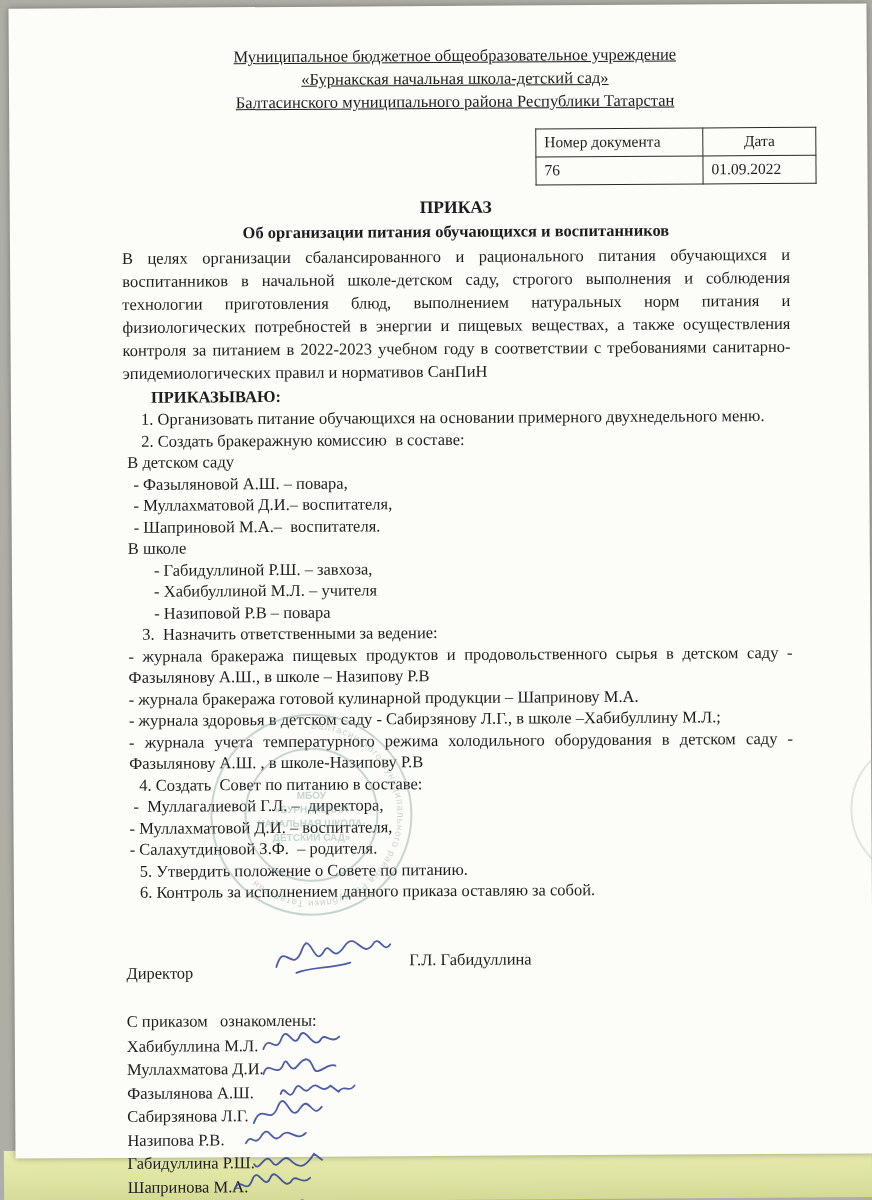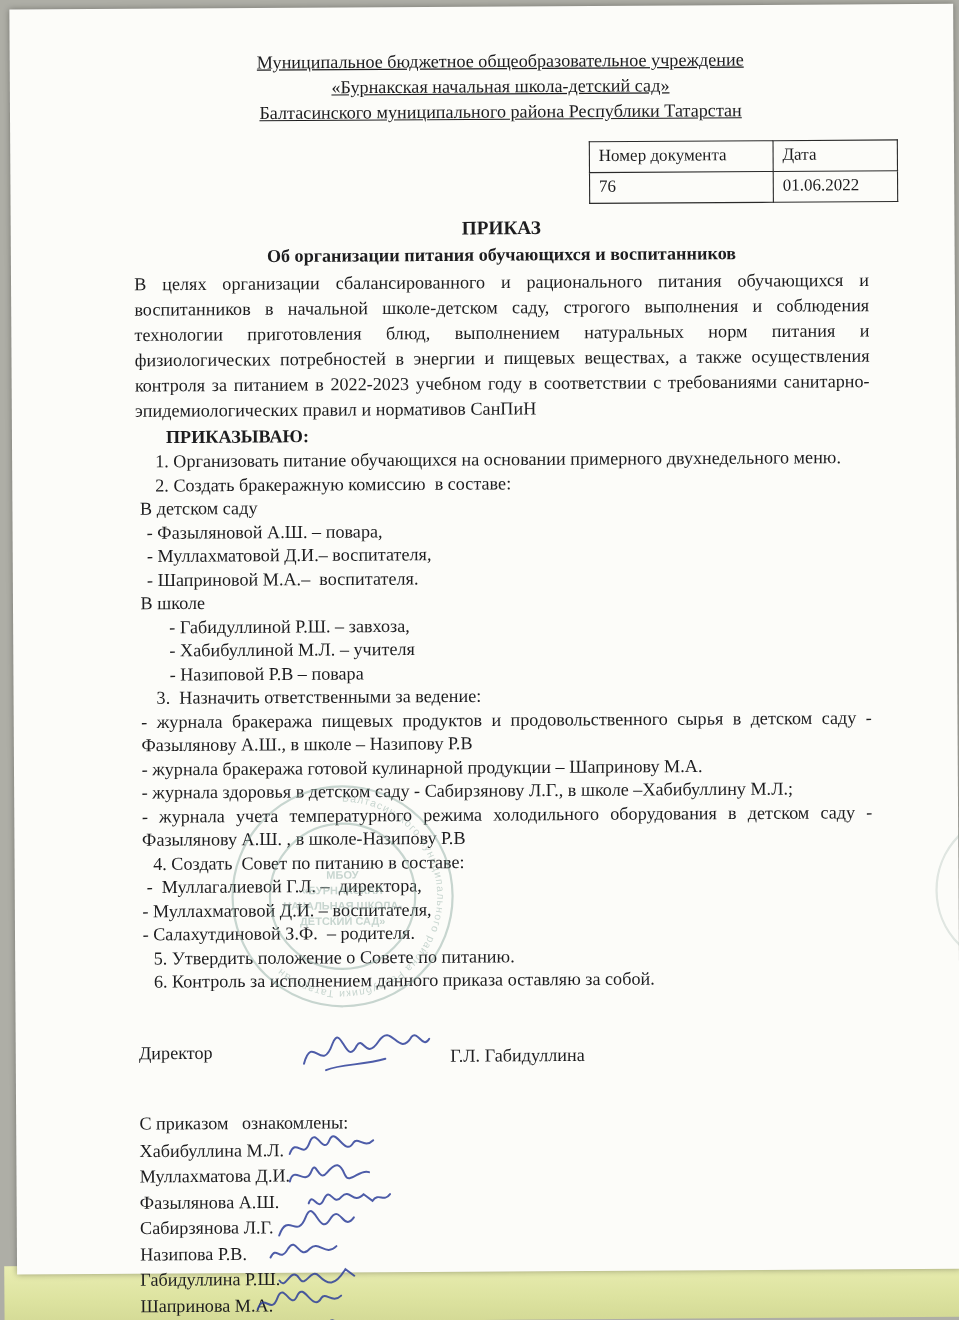--- a/index.html
+++ b/index.html
@@ -25,29 +25,29 @@
     color:#1d1d1f;font-size:16.5px;line-height:23px;
   }
   .header{text-align:center;}
   .hline{text-decoration:underline;}
   .table-wrap{display:flex;justify-content:flex-end;margin:16px -27px 0 0;}
   table.doc-table{border-collapse:collapse;font-size:15.5px;}
   table.doc-table td{
     border:1px solid #2a2a2a;padding:1px 8px 3px 8px;height:20px;
   }
   td.c-num{width:150px;}
-  td.c-date{width:96px;}
+  td.c-date{width:96px;text-align:center;}
   .title{text-align:center;font-weight:bold;font-size:17.5px;margin-top:10px;}
   .subtitle{text-align:center;font-weight:bold;margin-top:1px;}
   .intro{margin:2px 0 0 0;text-align:justify;}
   .order-heading{font-weight:bold;padding-left:28px;margin-top:1px;}
   .oline{white-space:pre-wrap;line-height:21.5px;}
   .oline.just{text-align:justify;}
   .director-row{position:relative;margin-top:42px;height:34px;}
-  .director-role{position:absolute;left:0;top:0;}
+  .director-role{position:absolute;left:0;top:16px;}
   .director-name{position:absolute;left:283px;top:4px;}
   .director-sig{position:absolute;left:140px;top:-12px;width:130px;height:48px;overflow:visible;}
   .ack-heading{margin-top:30px;white-space:pre-wrap;}
   .ack-list{margin-top:2px;}
   .ack-row{position:relative;height:23.5px;}
   .ack-name{display:inline-block;width:180px;}
   .ack-sig{position:absolute;top:-5px;width:95px;height:30px;overflow:visible;}
   .sig path{stroke:#2e3f9a;fill:none;stroke-width:1.8;stroke-linecap:round;opacity:.85;}
   .stamp{position:absolute;left:190px;top:700px;width:216px;height:216px;opacity:.42;pointer-events:none;}
   .stamp circle{fill:none;stroke:#7fa096;stroke-width:2;}
@@ -73,21 +73,21 @@
 
     <div class="table-wrap">
       <table class="doc-table">
         <tbody>
           <tr>
             <td class="c-num">Номер документа</td>
             <td class="c-date">Дата</td>
           </tr>
           <tr>
             <td>76</td>
-            <td>01.06.2022</td>
+            <td>01.09.2022</td>
           </tr>
         </tbody>
       </table>
     </div>
 
     <div class="title">ПРИКАЗ</div>
     <div class="subtitle">Об организации питания обучающихся и воспитанников</div>
 
     <p class="intro">В целях организации сбалансированного и рационального питания обучающихся и воспитанников в начальной школе-детском саду, строгого выполнения и соблюдения технологии приготовления блюд, выполнением натуральных норм питания и физиологических потребностей в энергии и пищевых веществах, а также осуществления контроля за питанием в 2022-2023 учебном году в соответствии с требованиями санитарно-эпидемиологических правил и нормативов СанПиН</p>
 

